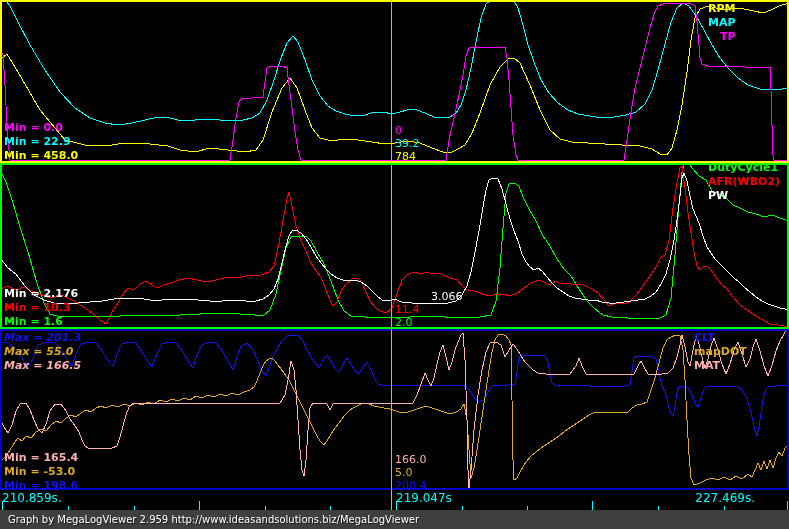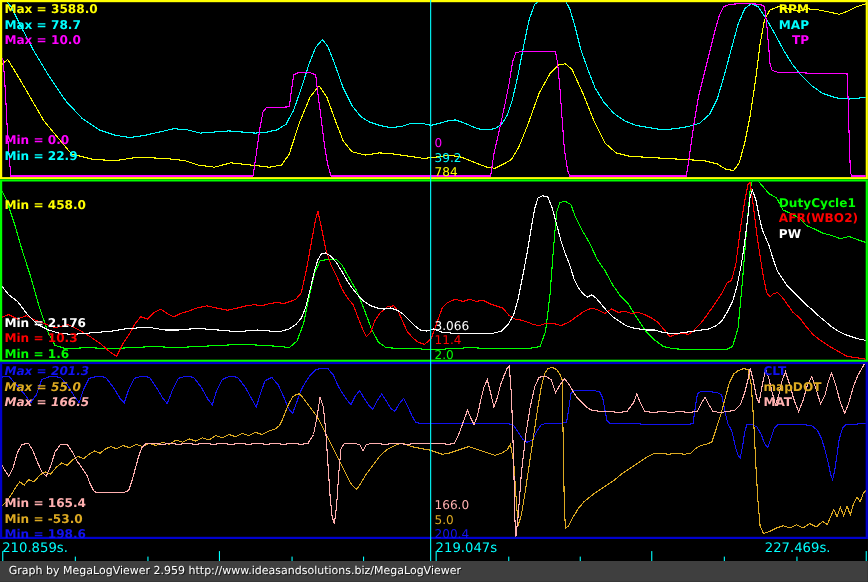--- a/index.html
+++ b/index.html
@@ -40,28 +40,27 @@
   <div class="panel" style="top: 329px; height: 161px; border-color: rgb(0, 0, 204);">
     <svg width="789" height="161" viewBox="0 0 789 161" shape-rendering="crispEdges">
         <polyline points="0,14 8,13 15,21 22,29 28,37 33,30 38,16 46,13 55,14 62,22 68,32 72,37 76,25 81,15 89,13 96,14 103,23 109,33 113,37 117,25 122,15 129,13 136,14 142,23 148,33 152,38 157,25 162,15 169,13 176,14 183,23 189,34 193,39 197,26 202,16 209,13 216,14 223,23 229,34 233,41 237,28 241,17 247,14 253,21 258,32 262,42 266,47 270,36 274,25 278,18 282,12 287,7 292,6 298,6 303,12 307,21 311,28 315,34 319,39 323,31 327,26 331,33 335,39 339,43 343,35 347,29 351,35 355,42 359,45 363,38 367,33 371,41 375,50 378,55 382,56 395,56 412,56 430,56 448,56 462,56 467,58 471,64 475,70 479,73 484,71 488,63 492,57 497,56 508,56 515,55 517,43 519,29 522,26 530,26 539,26 545,27 548,33 550,44 552,54 555,56 565,56 577,56 589,57 601,57 613,57 625,57 630,56 632,42 634,29 637,27 645,27 652,28 656,30 658,39 660,49 662,57 665,62 667,70 669,79 671,85 673,87 675,77 677,64 679,57 684,57 688,59 692,66 695,74 698,78 701,69 704,60 707,57 714,57 722,57 730,57 738,58 743,62 747,70 750,80 753,92 755,102 757,107 759,98 761,84 763,70 766,60 769,57 776,57 783,56 789,56" fill="none" stroke="#1212f0" stroke-width="1"></polyline>
         <polyline points="0,133 5,128 10,121 15,113 18,109 22,112 26,107 31,109 36,103 41,100 46,102 51,96 56,92 61,94 66,89 71,86 76,88 81,84 86,81 91,83 96,79 101,77 106,79 112,76 118,78 124,75 130,77 136,74 142,76 148,73 154,75 160,71 166,73 172,70 178,72 184,69 190,71 196,67 202,69 208,66 214,68 220,65 226,67 232,64 238,66 244,63 250,61 254,58 257,52 260,44 263,37 266,32 269,30 272,29 275,32 278,36 281,40 284,44 287,48 290,53 293,59 296,65 299,71 302,77 305,83 308,89 311,95 314,101 317,107 320,112 324,116 327,112 330,107 333,102 336,98 339,94 342,90 345,86 349,82 353,79 357,77 361,75 365,74 369,75 374,77 379,78 384,79 390,80 396,82 402,84 408,83 414,81 420,79 426,77 432,79 438,81 444,83 450,85 456,83 461,80 464,75 467,91 469,121 471,149 474,139 477,121 480,101 483,81 486,61 489,41 492,23 495,11 498,6 502,5 506,7 509,11 511,16 512,71 513,131 514,151 517,149 521,141 526,133 531,127 536,123 541,119 547,115 553,111 559,107 565,102 571,98 577,94 583,90 589,86 595,83 601,83 608,84 615,83 622,84 628,83 632,79 637,76 642,75 647,73 651,61 655,49 659,34 663,19 667,11 671,8 676,6 680,7 683,21 685,51 687,91 689,126 691,149 694,156 700,154 706,151 712,149 718,151 724,148 730,151 736,147 742,150 748,145 752,148 755,141 758,134 761,141 764,132 767,140 770,131 773,139 776,129 779,123 782,127 785,119 789,115" fill="none" stroke="#ddaa22" stroke-width="1"></polyline>
         <polyline points="0,91 4,98 8,104 12,96 16,82 20,75 26,74 30,81 34,91 38,100 42,104 46,95 50,82 55,75 61,75 66,82 70,90 75,97 79,103 82,111 85,117 88,119 100,119 112,119 117,117 120,108 123,97 126,86 129,78 133,74 140,74 148,75 155,74 162,75 170,74 178,75 186,74 194,75 202,74 210,75 218,74 226,75 234,74 242,75 250,74 258,75 266,74 274,75 280,74 285,66 288,51 291,32 294,41 296,61 298,91 300,121 302,141 304,147 306,131 308,101 310,79 313,74 320,74 327,75 330,81 333,75 340,74 350,75 360,74 370,75 380,74 392,74 400,74 408,75 413,74 417,66 421,55 425,44 428,51 431,57 434,49 437,35 440,23 443,16 446,28 449,41 452,33 455,21 458,13 461,6 463,4 465,31 467,91 468,141 469,159 471,141 474,101 478,66 482,41 486,23 490,14 496,13 501,16 505,28 509,21 513,15 517,20 521,27 525,33 529,37 533,41 538,44 546,45 554,45 562,46 570,45 576,37 579,29 582,37 586,45 594,46 602,45 610,46 618,45 626,46 634,45 638,37 641,32 644,38 648,45 655,46 662,45 668,44 673,39 677,28 680,16 682,6 685,18 688,33 690,37 693,21 696,7 699,15 702,28 705,39 708,30 711,17 714,9 718,21 722,35 726,45 730,35 734,21 738,13 742,25 746,38 750,30 753,18 756,10 760,22 764,37 768,47 772,36 776,22 780,12 784,5 787,0 789,-1" fill="none" stroke="#ffb0b0" stroke-width="1"></polyline>
       </svg>
   </div>
 
   <div class="cursor" style="left: 391px; height: 510px; background: rgb(0, 255, 255);"></div>
 
-  <div class="stack" style="left:4px;top:2px;"><div style="color: rgb(255, 255, 0);">Max = 3588.0</div><div style="color: rgb(0, 255, 255);">Max = 78.7</div><div style="color: rgb(255, 0, 255);">Max = 10.0</div></div>
-  <div class="stack" style="left:4px;top:121px;"><div style="color: rgb(255, 0, 255);">Min = 0.0</div><div style="color: rgb(0, 255, 255);">Min = 22.9</div><div style="color: rgb(255, 255, 0); margin-top: 31px;">Min = 458.0</div></div>
+  <div class="stack" style="left:4px;top:121px;"><div style="color: rgb(255, 0, 255);">Min = 0.0</div><div style="color: rgb(0, 255, 255);">Min = 22.9</div><div style="color: rgb(255, 255, 0);">Min = 458.0</div></div>
   <div class="stack vals" style="left:395px;top:124px;"><div style="color: rgb(255, 0, 255);">0</div><div style="color: rgb(0, 255, 255);">39.2</div><div style="color: rgb(255, 255, 0);">784</div></div>
   <div class="stack" style="left:708px;top:2px;"><div style="color: rgb(255, 255, 0);">RPM</div><div style="color: rgb(0, 255, 255);">MAP</div><div style="color: rgb(255, 0, 255); text-align: right;">TP</div></div>
 
   <div class="stack" style="left:4px;top:287px;"><div style="color: rgb(255, 255, 255);">Min = 2.176</div><div style="color: rgb(255, 0, 0);">Min = 10.3</div><div style="color: rgb(0, 255, 0);">Min = 1.6</div></div>
-  <div class="stack vals" style="left:395px;top:290px;"><div style="color: rgb(255, 255, 255);">3.066</div><div style="color: rgb(255, 0, 0);">11.4</div><div style="color: rgb(0, 255, 0);">2.0</div></div>
-  <div class="stack" style="left:708px;top:178px;"><div style="color: rgb(0, 255, 0);">DutyCycle1</div><div style="color: rgb(255, 0, 0);">AFR(WBO2)</div><div style="color: rgb(255, 255, 255);">PW</div></div>
+  <div class="stack vals" style="left:395px;top:290px;"><div style="color: rgb(255, 255, 255); margin-left: 36px;">3.066</div><div style="color: rgb(255, 0, 0);">11.4</div><div style="color: rgb(0, 255, 0);">2.0</div></div>
+  <div class="stack" style="left:708px;top:161px;"><div style="color: rgb(0, 255, 0);">DutyCycle1</div><div style="color: rgb(255, 0, 0);">AFR(WBO2)</div><div style="color: rgb(255, 255, 255);">PW</div></div>
 
   <div class="stack" style="left:4px;top:331px;font-style:italic;"><div style="color: rgb(18, 18, 240);">Max = 201.3</div><div style="color: rgb(221, 170, 34);">Max = 55.0</div><div style="color: rgb(255, 176, 176);">Max = 166.5</div></div>
   <div class="stack" style="left:4px;top:451px;"><div style="color: rgb(255, 176, 176);">Min = 165.4</div><div style="color: rgb(221, 170, 34);">Min = -53.0</div><div style="color: rgb(18, 18, 240);">Min = 198.6</div></div>
   <div class="stack vals" style="left:395px;top:453px;"><div style="color: rgb(255, 176, 176);">166.0</div><div style="color: rgb(221, 170, 34);">5.0</div><div style="color: rgb(18, 18, 240);">200.4</div></div>
   <div class="stack" style="left:694px;top:331px;"><div style="color: rgb(18, 18, 240);">CLT</div><div style="color: rgb(221, 170, 34);">mapDOT</div><div style="color: rgb(255, 176, 176);">MAT</div></div>
 
   <div class="timebar">
     <span class="tlabel" style="left:2px;">210.859s.</span>
     <span class="tlabel" style="left:396px;">219.047s</span>
     <span class="tlabel" style="right:3px;">227.469s.</span>

